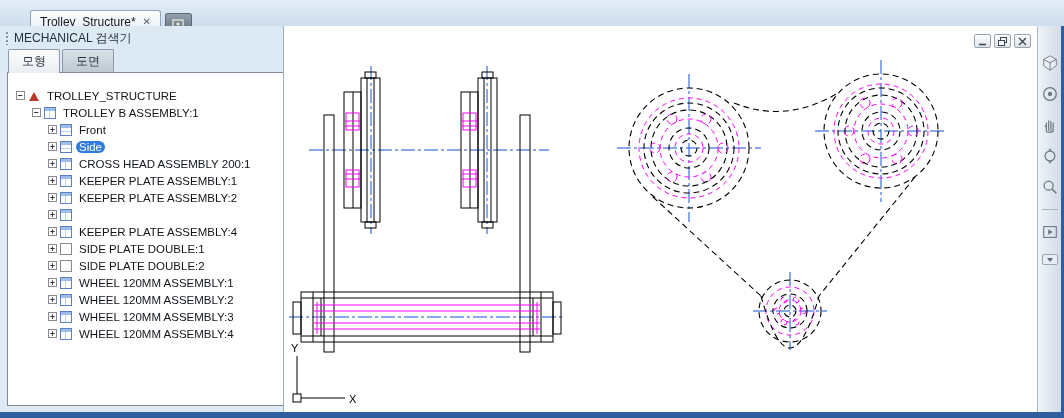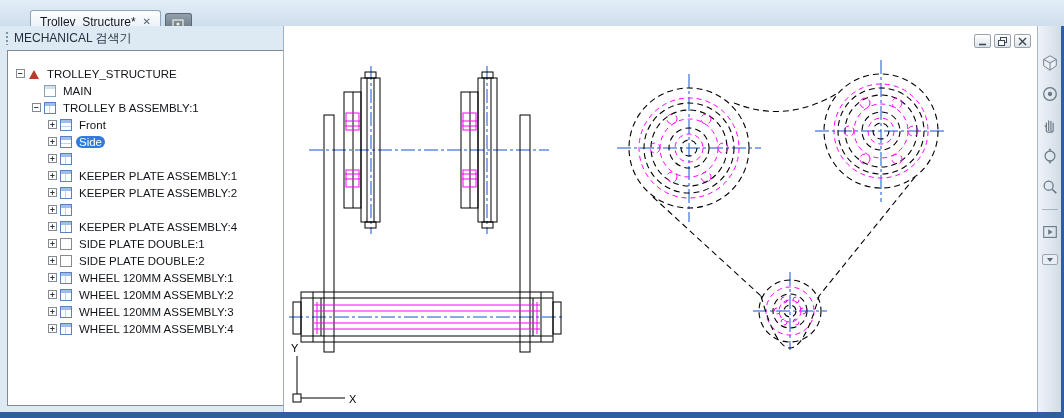--- a/index.html
+++ b/index.html
@@ -91,49 +91,49 @@
       <circle cx="6" cy="5" r="1.6" fill="#f2efdc"></circle>
     </svg>
   </div>
 </div>
 
 <div class="panel">
   <div class="panel-header">
     <span class="grip"></span>
     <span>MECHANICAL 검색기</span>
   </div>
+  <div class="ptabs">
+    <span class="ptab active">모형</span>
+    <span class="ptab">도면</span>
+  </div>
   <div class="tree-box">
       <div class="tree-row" style="padding-left: 4px;">
     <span class="expander">−</span>
     <span class="ticon assembly-root"></span>
     <span class="tlabel">TROLLEY_STRUCTURE</span>
   </div>
       <div class="tree-row" style="padding-left: 20px;">
-    <span class="expander hidden"></span>
-    <span class="ticon main-node"></span>
-    <span class="tlabel">MAIN</span>
-  </div>
-      <div class="tree-row" style="padding-left: 20px;">
     <span class="expander">−</span>
     <span class="ticon assembly"></span>
     <span class="tlabel">TROLLEY B ASSEMBLY:1</span>
   </div>
       <div class="tree-row" style="padding-left: 36px;">
     <span class="expander">+</span>
     <span class="ticon view"></span>
     <span class="tlabel">Front</span>
   </div>
       <div class="tree-row" style="padding-left: 36px;">
     <span class="expander">+</span>
     <span class="ticon view"></span>
     <span class="tlabel selected">Side</span>
   </div>
       <div class="tree-row" style="padding-left: 36px;">
     <span class="expander">+</span>
     <span class="ticon assembly"></span>
+    <span class="tlabel">CROSS HEAD ASSEMBLY 200:1</span>
   </div>
       <div class="tree-row" style="padding-left: 36px;">
     <span class="expander">+</span>
     <span class="ticon assembly"></span>
     <span class="tlabel">KEEPER PLATE ASSEMBLY:1</span>
   </div>
       <div class="tree-row" style="padding-left: 36px;">
     <span class="expander">+</span>
     <span class="ticon assembly"></span>
     <span class="tlabel">KEEPER PLATE ASSEMBLY:2</span>

